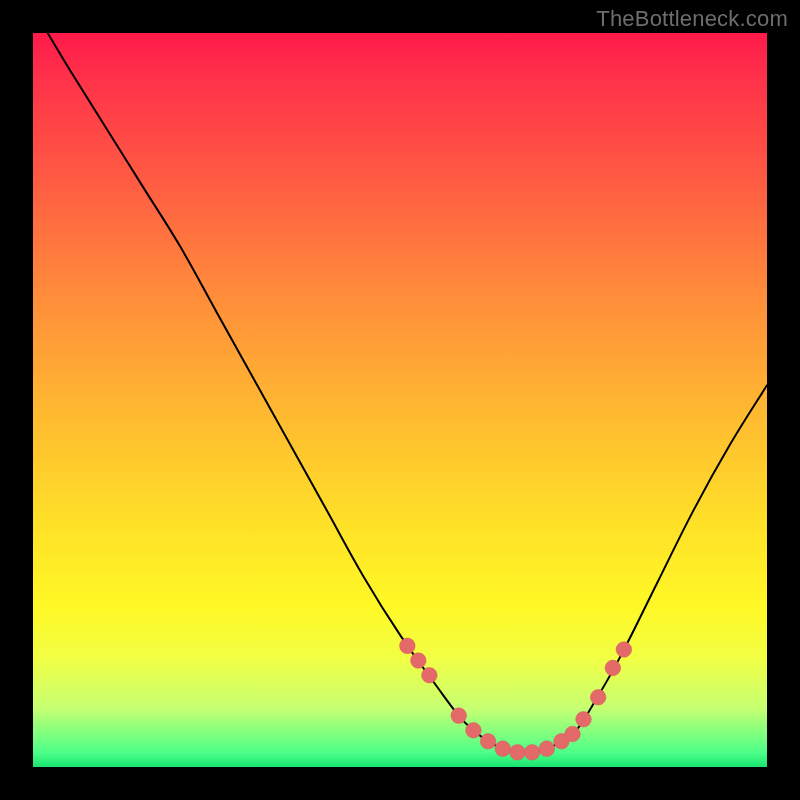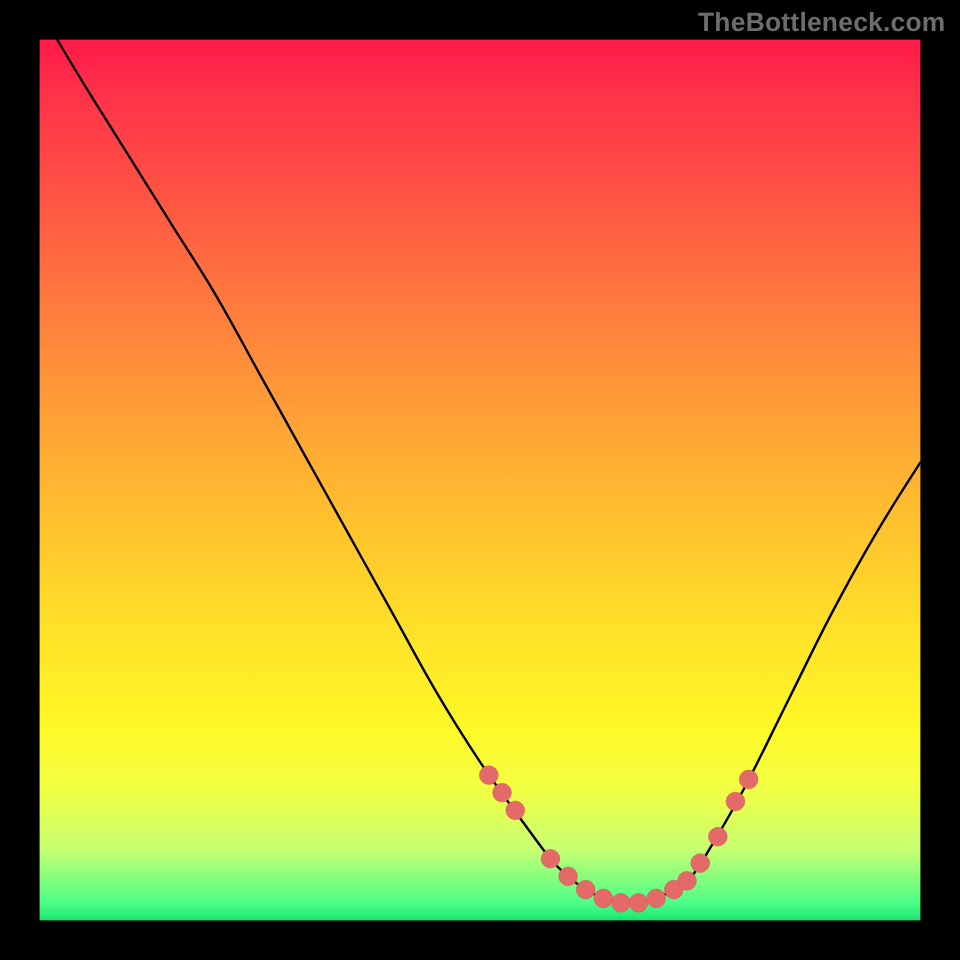--- a/index.html
+++ b/index.html
@@ -37,21 +37,21 @@
       #4dff88 98%,
       #18e56f 100%
     );
   }
   .watermark {
     position: absolute;
     top: 6px;
     right: 12px;
     color: #6d6d6d;
     font-size: 22px;
-    font-weight: 700;
+    font-weight: 400;
     letter-spacing: 0.2px;
     user-select: none;
   }
   svg.curve {
     position: absolute;
     left: 0;
     top: 0;
     width: 734px;
     height: 734px;
     overflow: visible;

